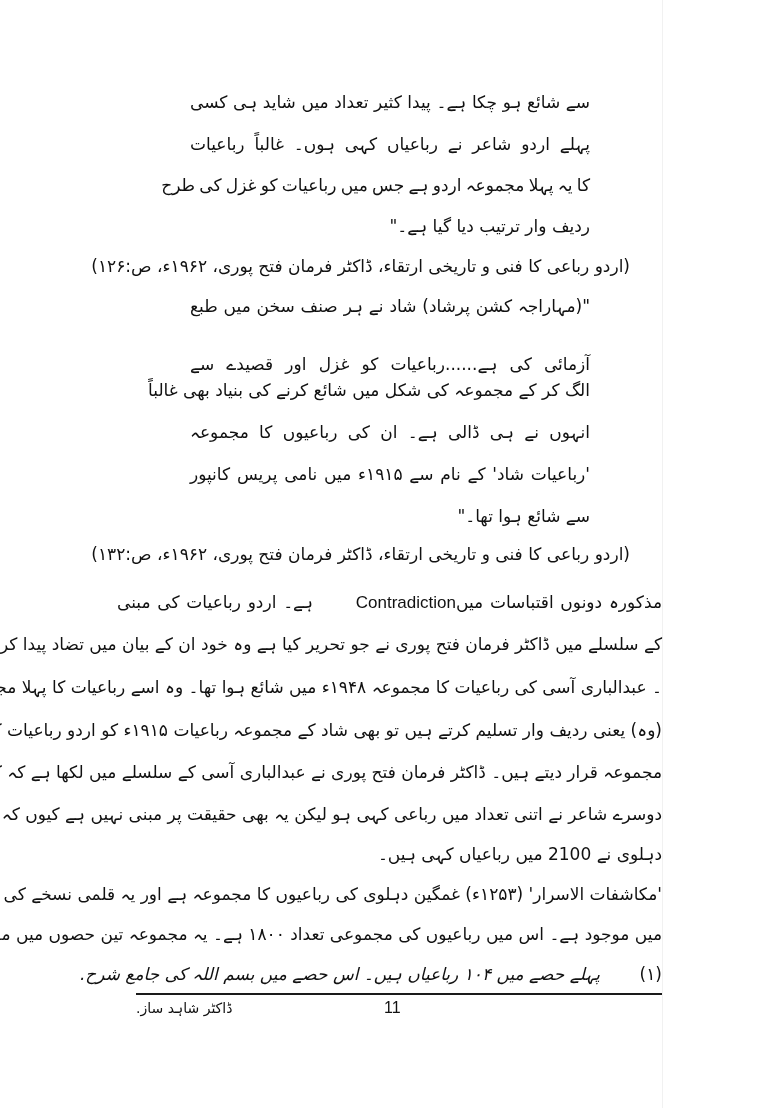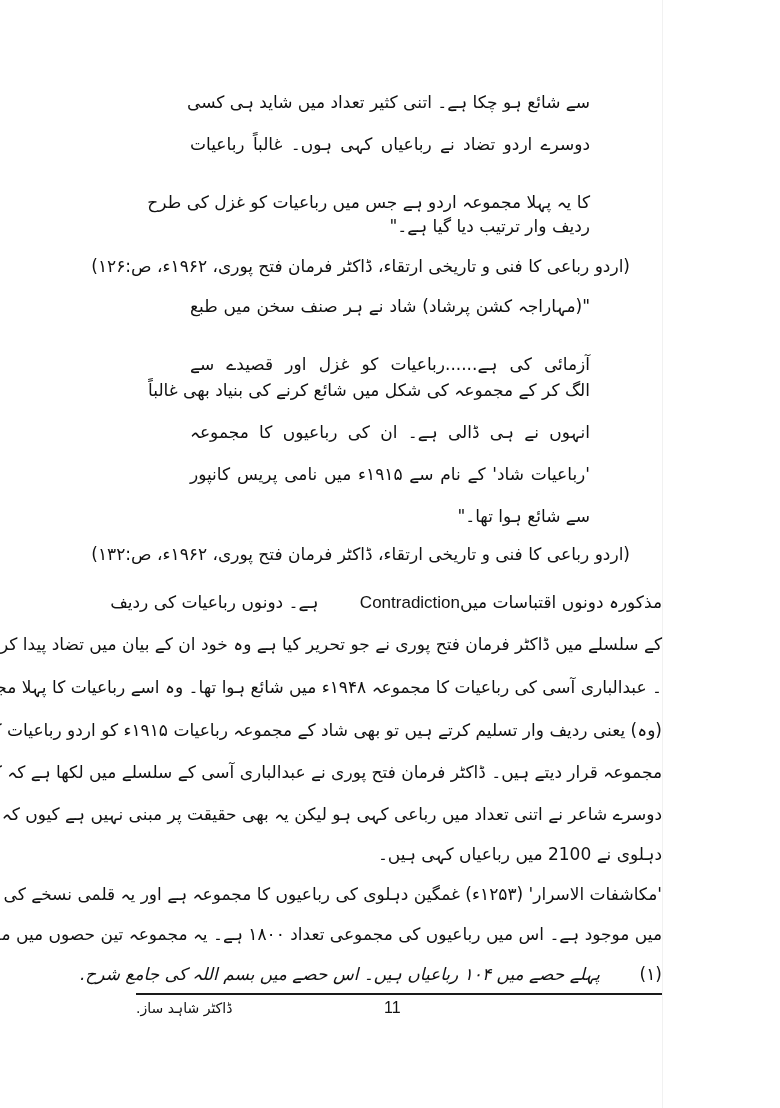--- a/index.html
+++ b/index.html
@@ -125,39 +125,39 @@
       top: 0;
       direction: rtl;
       font-family: "DejaVu Sans", sans-serif;
     }
   </style>
 </head>
 <body>
 
 <div class="page-edge"></div>
 
-<div class="line quote-line" style="top:88px;">سے شائع ہو چکا ہے۔ اتنی کثیر تعداد میں شاید ہی کسی</div>
-<div class="line quote-line" style="top:130px;">دوسرے اردو تضاد نے رباعیاں کہی ہوں۔ غالباً رباعیات</div>
-<div class="line quote-line" style="top:188px;">کا یہ پہلا مجموعہ اردو ہے جس میں رباعیات کو غزل کی طرح</div>
+<div class="line quote-line" style="top:88px;">سے شائع ہو چکا ہے۔ پیدا کثیر تعداد میں شاید ہی کسی</div>
+<div class="line quote-line" style="top:130px;">پہلے اردو شاعر نے رباعیاں کہی ہوں۔ غالباً رباعیات</div>
+<div class="line quote-line" style="top:172px;font-family:Liberation Serif, serif;">کا یہ پہلا مجموعہ اردو ہے جس میں رباعیات کو غزل کی طرح</div>
 <div class="line quote-line short" style="top:212px;">ردیف وار ترتیب دیا گیا ہے۔"</div>
 
 <div class="line citation" style="top:252px;">(اردو رباعی کا فنی و تاریخی ارتقاء، ڈاکٹر فرمان فتح پوری، ۱۹۶۲ء، ص:۱۲۶)</div>
 
 <div class="line quote-line" style="top:292px;">"(مہاراجہ کشن پرشاد) شاد نے ہر صنف سخن میں طبع</div>
 <div class="line quote-line" style="top:334px;margin-top:16px;">آزمائی کی ہے......رباعیات کو غزل اور قصیدے سے</div>
 <div class="line quote-line" style="top:376px;">الگ کر کے مجموعہ کی شکل میں شائع کرنے کی بنیاد بھی غالباً</div>
 <div class="line quote-line" style="top:418px;">انہوں نے ہی ڈالی ہے۔ ان کی رباعیوں کا مجموعہ</div>
 <div class="line quote-line" style="top:460px;">'رباعیات شاد' کے نام سے ۱۹۱۵ء میں نامی پریس کانپور</div>
 <div class="line quote-line short" style="top:502px;">سے شائع ہوا تھا۔"</div>
 
 <div class="line citation" style="top:540px;">(اردو رباعی کا فنی و تاریخی ارتقاء، ڈاکٹر فرمان فتح پوری، ۱۹۶۲ء، ص:۱۳۲)</div>
 
 <div class="line body-line" style="top:588px;">
   <span>مذکورہ دونوں اقتباسات میں</span><span class="latin">Contradiction</span>
-  <span>ہے۔ دونوں رباعیات کی ردیف</span>
+  <span>ہے۔ اردو رباعیات کی مبنی</span>
 </div>
 <div class="line body-line" style="top:630px;">کے سلسلے میں ڈاکٹر فرمان فتح پوری نے جو تحریر کیا ہے وہ خود ان کے بیان میں تضاد پیدا کرتا ہے</div>
 <div class="line body-line" style="top:673px;">۔ عبدالباری آسی کی رباعیات کا مجموعہ ۱۹۴۸ء میں شائع ہوا تھا۔ وہ اسے رباعیات کا پہلا مجموعہ</div>
 <div class="line body-line" style="top:716px;">(وہ) یعنی ردیف وار تسلیم کرتے ہیں تو بھی شاد کے مجموعہ رباعیات ۱۹۱۵ء کو اردو رباعیات کا اولین</div>
 <div class="line body-line" style="top:758px;">مجموعہ قرار دیتے ہیں۔ ڈاکٹر فرمان فتح پوری نے عبدالباری آسی کے سلسلے میں لکھا ہے کہ کسی اور</div>
 <div class="line body-line" style="top:800px;">دوسرے شاعر نے اتنی تعداد میں رباعی کہی ہو لیکن یہ بھی حقیقت پر مبنی نہیں ہے کیوں کہ غمگین</div>
 <div class="line body-line short" style="top:840px;">دہلوی نے 2100 میں رباعیاں کہی ہیں۔</div>
 
 <div class="line body-line" style="top:880px;">'مکاشفات الاسرار' (۱۲۵۳ء) غمگین دہلوی کی رباعیوں کا مجموعہ ہے اور یہ قلمی نسخے کی صورت</div>
 <div class="line body-line short" style="top:920px;">میں موجود ہے۔ اس میں رباعیوں کی مجموعی تعداد ۱۸۰۰ ہے۔ یہ مجموعہ تین حصوں میں منقسم ہے:</div>

